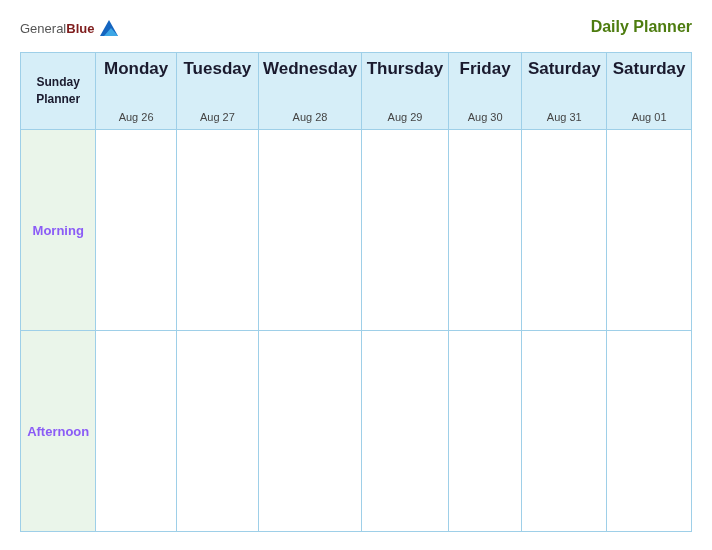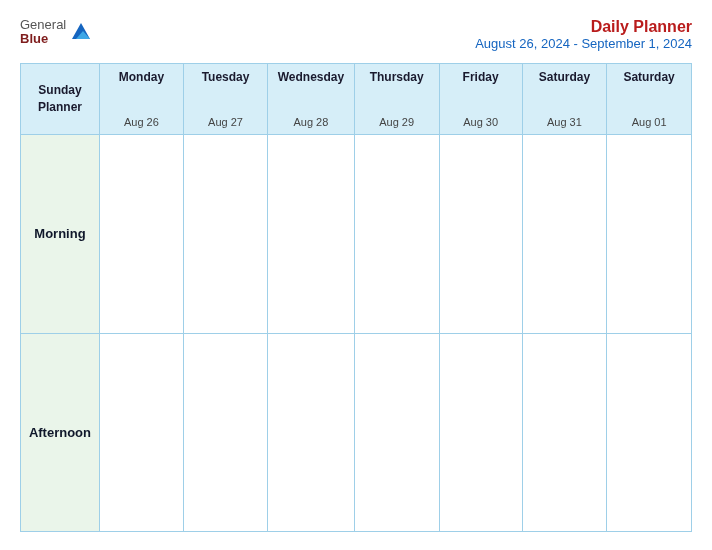--- a/index.html
+++ b/index.html
@@ -38,21 +38,21 @@
       gap: 4px;
     }
 
     .title-area {
       text-align: right;
     }
 
     .title-main {
       font-size: 16px;
       font-weight: bold;
-      color: #b91c1c;
+      color: #4d7c0f;
     }
 
     .title-date {
       font-size: 13px;
       color: #1565c0;
     }
 
     .calendar-table {
       width: 100%;
       flex: 1;
@@ -69,39 +69,39 @@
 
     .calendar-table thead tr th {
       background: #d6eef8;
       padding: 6px 4px;
       font-size: 12px;
       font-weight: bold;
       color: #1a1a2e;
     }
 
     .col-header-day {
-      font-size: 12px;
+      font-size: 17px;
       font-weight: bold;
       color: #1a1a2e;
       display: block;
     }
 
     .col-header-date {
       font-size: 11px;
       font-weight: normal;
       color: #444;
       display: block;
       margin-top: 32px;
     }
 
     .row-label-cell {
       background: #eaf5ea;
       font-size: 13px;
       font-weight: bold;
-      color: #0f172a;
+      color: #8b5cf6;
       width: 80px;
       padding: 8px 4px;
     }
 
     .data-cell {
       background: #fff;
       height: 110px;
       width: 88px;
     }
 
@@ -113,33 +113,32 @@
       line-height: 1.4;
     }
   </style>
 </head>
 <body>
 
 <div class="page">
 
   <div class="header">
     <div class="logo-area">
-      <div style="display:flex; flex-direction:column; line-height:1.1;">
+      <div style="display:flex; flex-direction:row; line-height:1.1;">
         <span style="font-size:13px; color:#555;">General</span>
         <span style="font-size:13px; color:#7f1d1d; font-weight:bold;">Blue</span>
       </div>
       <svg width="22" height="22" viewBox="0 0 22 22">
         <polygon points="11,2 20,18 2,18" fill="#1565c0"></polygon>
         <polygon points="13,10 20,18 6,18" fill="#4fc3f7" opacity="0.7"></polygon>
       </svg>
     </div>
 
     <div class="title-area">
       <div class="title-main">Daily Planner</div>
-      <div class="title-date">August 26, 2024 - September 1, 2024</div>
     </div>
   </div>
 
   <table class="calendar-table">
     <thead>
       <tr>
         <th class="daily-planner-header">
           <span>Sunday</span><br>
           <span>Planner</span>
         </th>

